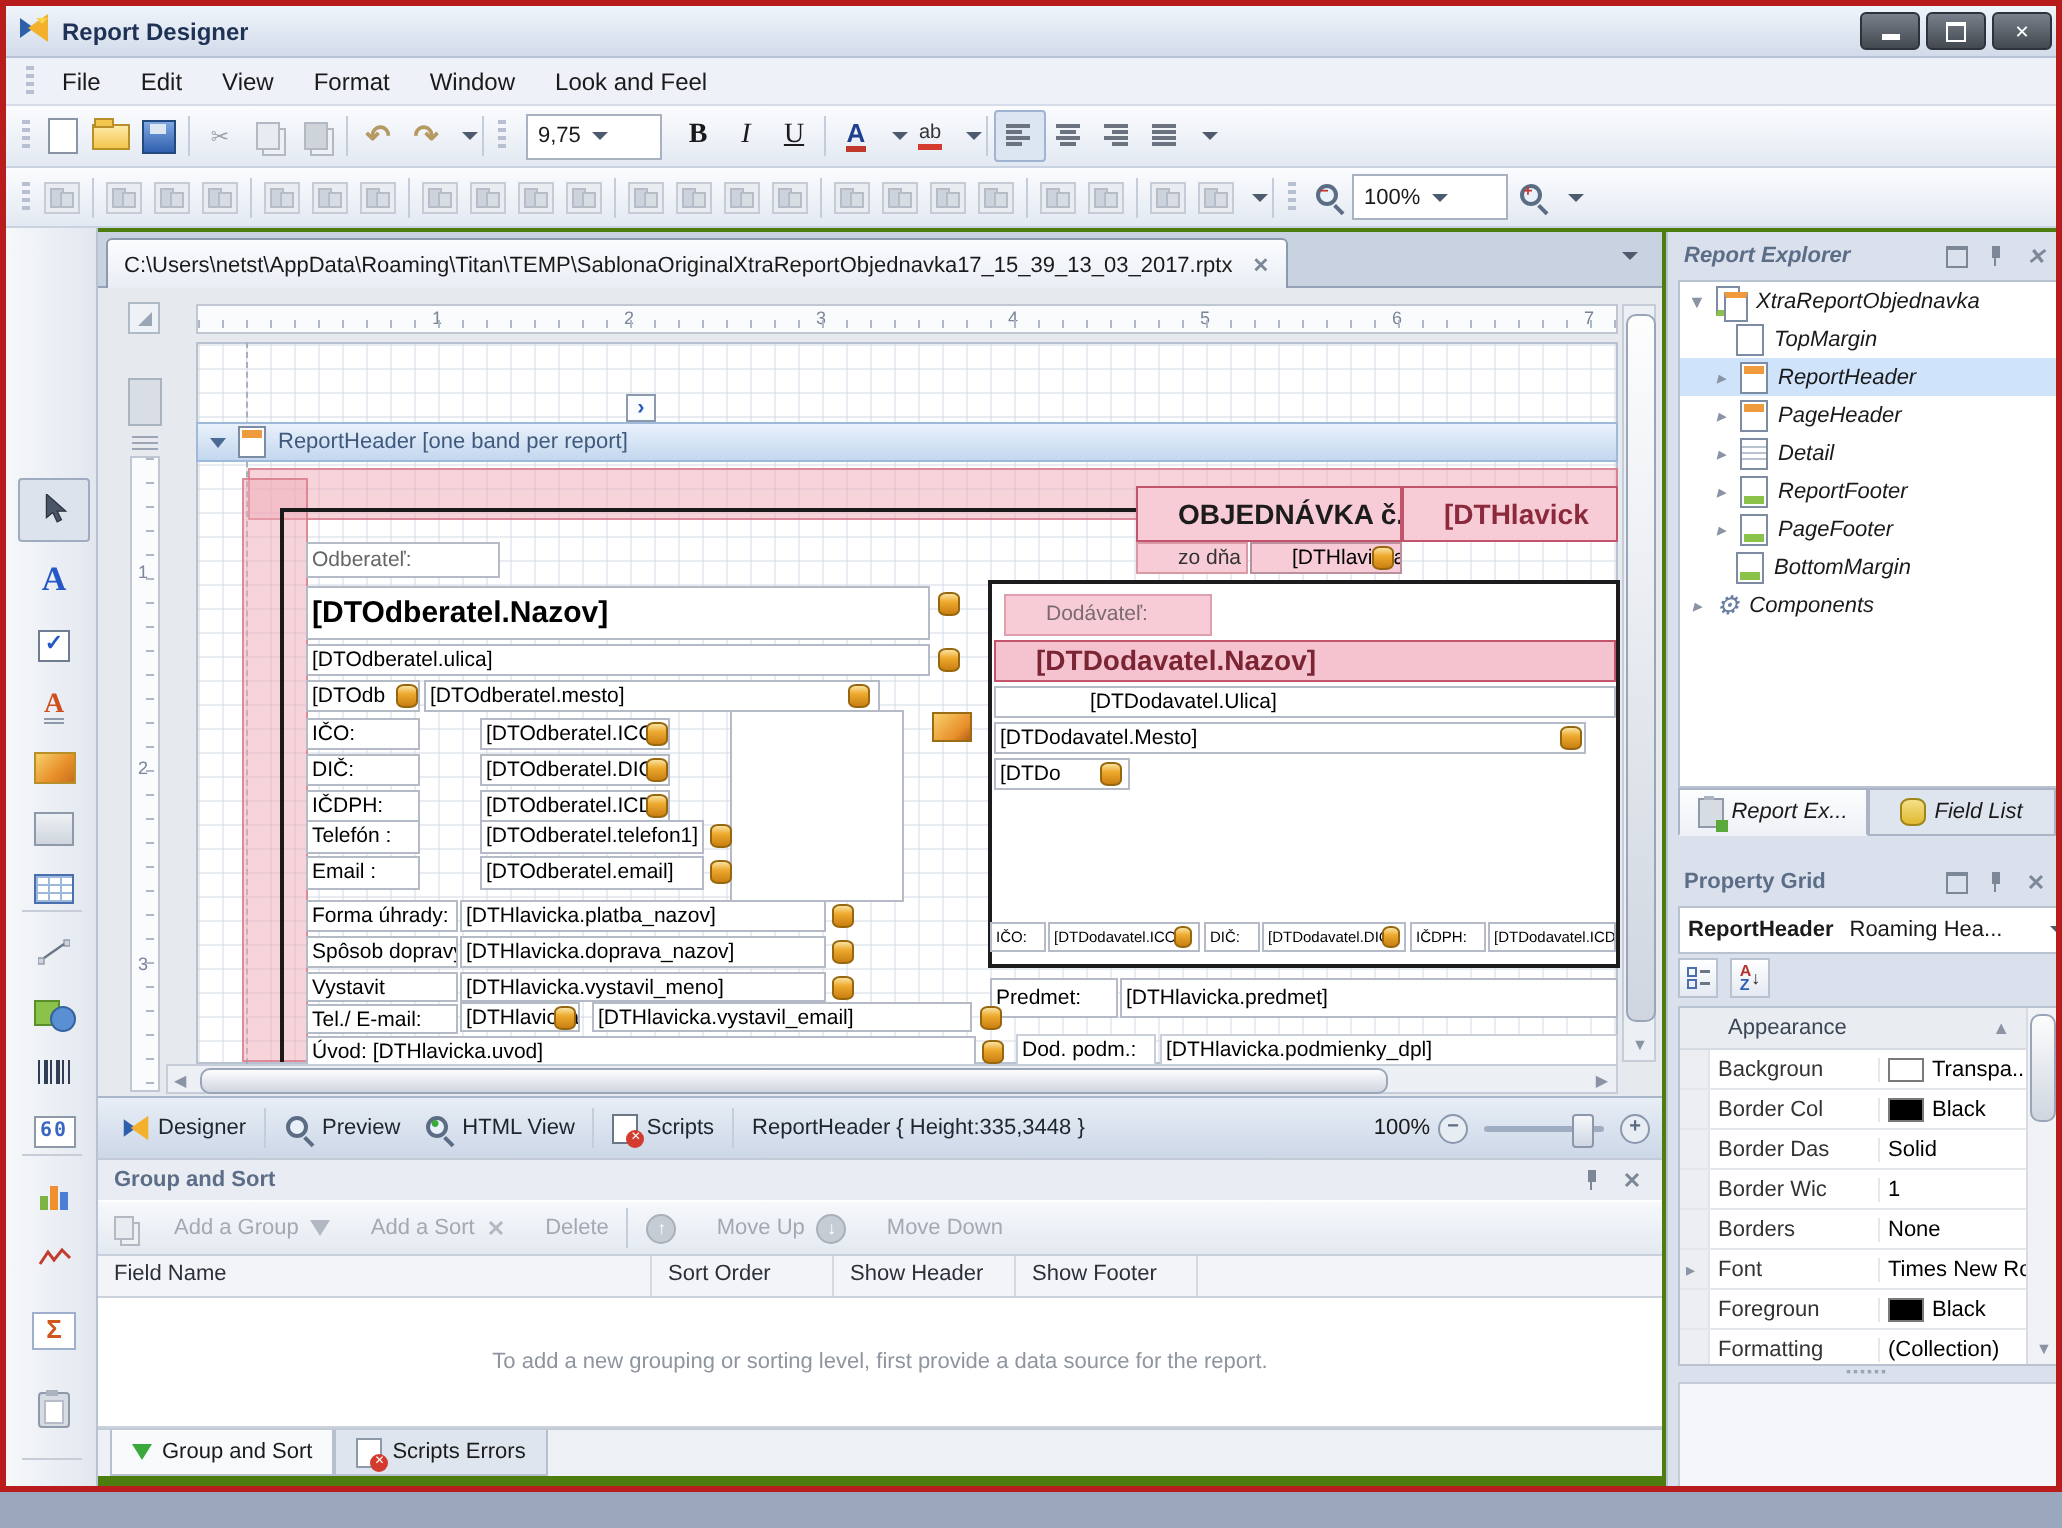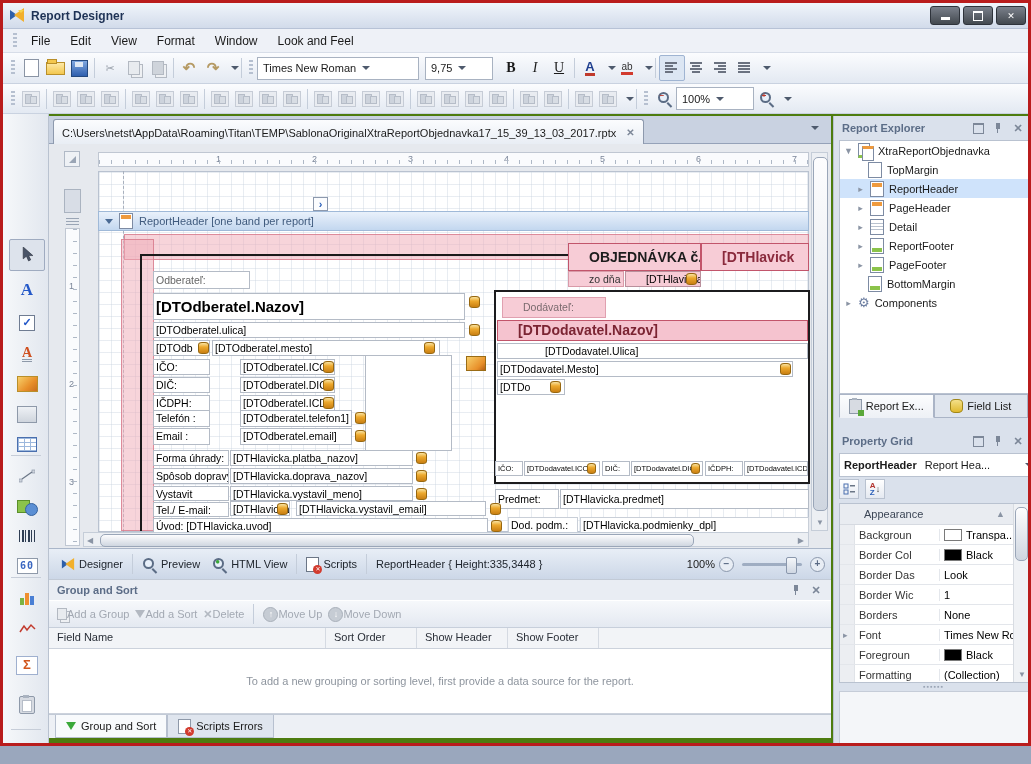--- a/index.html
+++ b/index.html
@@ -132,21 +132,21 @@
   
   .gspanel{left:46px;top:576px;width:782px;height:159px;background:#e9edf3;border-top:1px solid #c2cad6;}
   .paneltitle{height:20px;display:flex;align-items:center;padding:0 8px;font-weight:bold;color:#5c6d87;}
   .pbtn{width:14px;height:14px;display:inline-flex;align-items:center;justify-content:center;color:#7c8798;margin-left:6px;}
   .pin{position:relative;width:10px;height:12px;}
   .pin::before{content:"";position:absolute;left:3px;top:1px;width:4px;height:6px;background:#7c8798;}
   .pin::after{content:"";position:absolute;left:4px;top:7px;width:1px;height:4px;background:#7c8798;}
   .mx{width:9px;height:8px;border:1px solid #7c8798;border-top:2px solid #7c8798;}
   .gstoolbar{height:26px;background:linear-gradient(#f6f8fb,#e4e9f1);border-top:1px solid #fff;border-bottom:1px solid #c7cfdb;
              display:flex;align-items:center;padding:0 8px;color:#a3a9b3;gap:6px;}
-  .gsico{display:inline-flex;align-items:center;gap:0;}
+  .gsico{display:inline-flex;align-items:center;gap:20px;}
   .pgpg{width:10px;height:12px;border:1px solid #b3b9c2;background:#e8ebef;box-shadow:3px 3px 0 -1px #eef0f3,3px 3px 0 0 #b3b9c2;}
   .circbtn{width:13px;height:13px;border-radius:50%;background:#c6ccd4;border:1px solid #a9b0ba;color:#fff;
            font-size:9px;line-height:12px;text-align:center;font-weight:bold;}
   .gshdr{height:20px;background:#f2f4f7;border-bottom:1px solid #ccd2dc;display:flex;font-size:11px;color:#2a2f38;}
   .gscol{padding:3px 8px;border-right:1px solid #d5dae2;}
   .gsbody{height:64px;background:#fff;display:flex;align-items:center;justify-content:center;color:#8e959e;border-bottom:1px solid #ccd2dc;}
   .gstabs{height:23px;background:#edf0f5;display:flex;align-items:flex-start;padding-left:6px;border-top:1px solid #c2cad6;}
   .gstab{height:22px;display:flex;align-items:center;gap:5px;padding:0 10px;border:1px solid #b7c0cf;border-top:none;background:#dfe5ee;font-size:11px;}
   .gstab.sel{background:#f8fafc;}
   .funnel{width:0;height:0;border-top:8px solid #3aa83a;border-left:5px solid transparent;border-right:5px solid transparent;}
@@ -245,24 +245,20 @@
         <span class="pgpg" style="background:#cfd4db;"></span>
       </span>
     <span class="sep"></span>
     <span class="ti gold">↶</span>
     <span class="ti gold">↷</span>
     <span class="dd">
         <span class="arr"></span>
       </span>
     <span class="sep"></span>
       <span class="grip"></span>
-    <div class="combo" style="width:150px;">
-      <span class="nosel">Times New Roman</span>
-        <span class="arr"></span>
-    </div>
     <div class="combo" style="width:56px;margin-left:6px;">
       <span>9,75</span>
         <span class="arr"></span>
     </div>
     <span class="ti bi" style="font-weight:bold;margin-left:6px;">B</span>
     <span class="ti bi" style="font-style:italic;">I</span>
     <span class="ti bi" style="text-decoration:underline;">U</span>
     <span class="sep"></span>
     <span class="ti">
         <span class="fontA">A</span>
@@ -711,21 +707,21 @@
         </span>
       <span class="gstab">
         <span class="errico"></span>
         <span>Scripts Errors</span>
         </span>
     </div>
   </div>
 
   <div class="a dock">
 
-    <div class="dpanel" style="top:2px;height:305px;">
+    <div class="dpanel" style="top:2px;height:305px;font-style:italic;">
       <div class="dtitle">
         <span>Report Explorer</span>
         <span style="margin-left:auto;display:flex;">
           <span class="pbtn">
               <span class="mx"></span>
             </span>
           <span class="pbtn">
               <span class="pin"></span>
             </span>
           <span class="pbtn">✕</span>
@@ -796,21 +792,21 @@
               <span class="mx"></span>
             </span>
           <span class="pbtn">
               <span class="pin"></span>
             </span>
           <span class="pbtn">✕</span>
         </span>
       </div>
       <div class="selectorrow">
         <span style="font-weight:bold;">ReportHeader</span>
-        <span style="margin-left:8px;">Report Hea...</span>
+        <span style="margin-left:8px;">Roaming Hea...</span>
         <span class="arr" style="margin-left:auto;"></span>
       </div>
       <div class="pgtoolbar">
         <span class="catbtn">
           <svg width="12" height="12">
               <g fill="none" stroke="#4a6fae">
                 <rect x="1" y="1" width="4" height="4"></rect>
                 <rect x="1" y="7" width="4" height="4"></rect>
               </g>
               <g fill="#6b7686">
@@ -845,21 +841,21 @@
           <span class="pglbl">Border Col</span>
           <span class="pgval">
               <span class="sw" style="background: rgb(0, 0, 0);"></span>
               <span>Black</span>
             </span>
           </div>
         <div class="pgr">
             <span class="pgind"></span>
           <span class="pglbl">Border Das</span>
           <span class="pgval">
-              <span>Look</span>
+              <span>Solid</span>
             </span>
           </div>
         <div class="pgr">
             <span class="pgind"></span>
           <span class="pglbl">Border Wic</span>
           <span class="pgval">
               <span>1</span>
             </span>
           </div>
         <div class="pgr">

